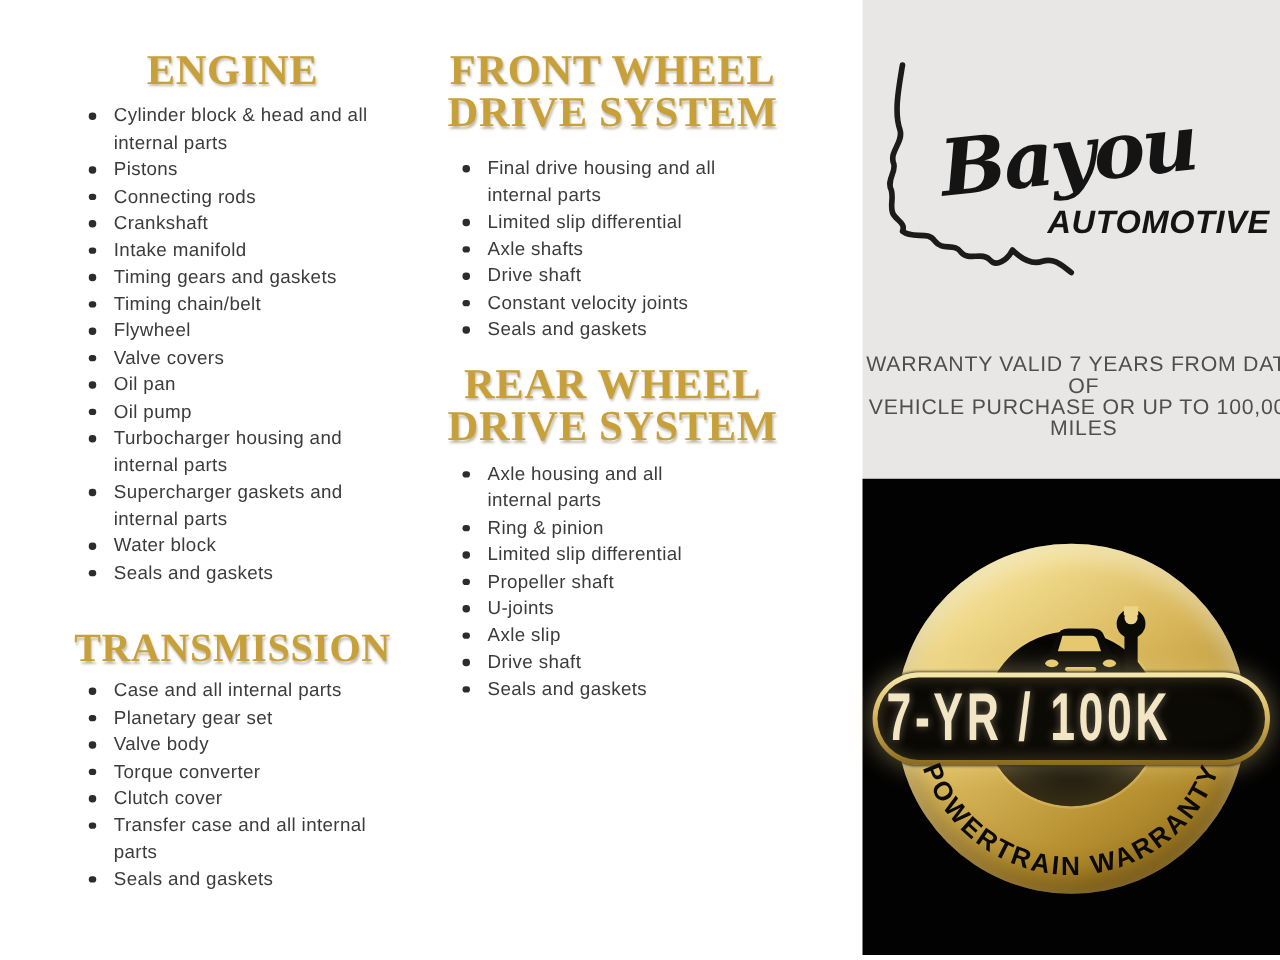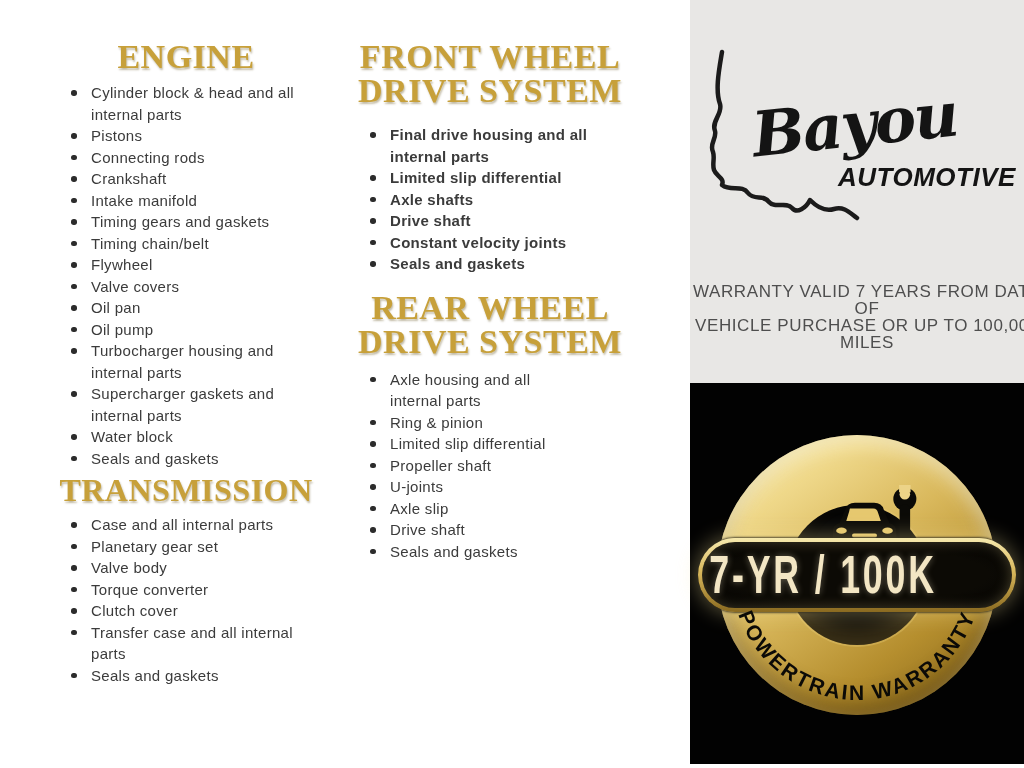--- a/index.html
+++ b/index.html
@@ -35,25 +35,25 @@
     letter-spacing:.3px;
   }
   ul.parts li { position:relative; padding-left:27px; }
   ul.parts li::before {
     content:""; position:absolute; left:7px; top:8px;
     width:5.5px; height:5.5px; border-radius:50%;
     background:#2c2c2c;
   }
   #engine-list, #transmission-list { margin:8px 0 0 24px; }
   #engine-list li, #transmission-list li { max-width:242px; }
-  #transmission-heading { margin-top:4px; }
+  #transmission-heading { margin-top:32px; }
   #transmission-list { margin-top:7px; }
 
   #front-list { margin:16px 0 0 18px; }
-  #front-list li { max-width:248px;font-weight:bold; }
+  #front-list li { max-width:248px; }
   #rear-heading { margin-top:16px; }
   #rear-list { margin:10px 0 0 18px; }
   #rear-list li { max-width:216px; }
 
   
   #gray-panel {
     position:absolute; left:690px; top:0; width:334px; height:383px;
     background:#e8e7e5;
   }
   #logo-block { position:absolute; left:0; top:40px; width:334px; height:190px; }

